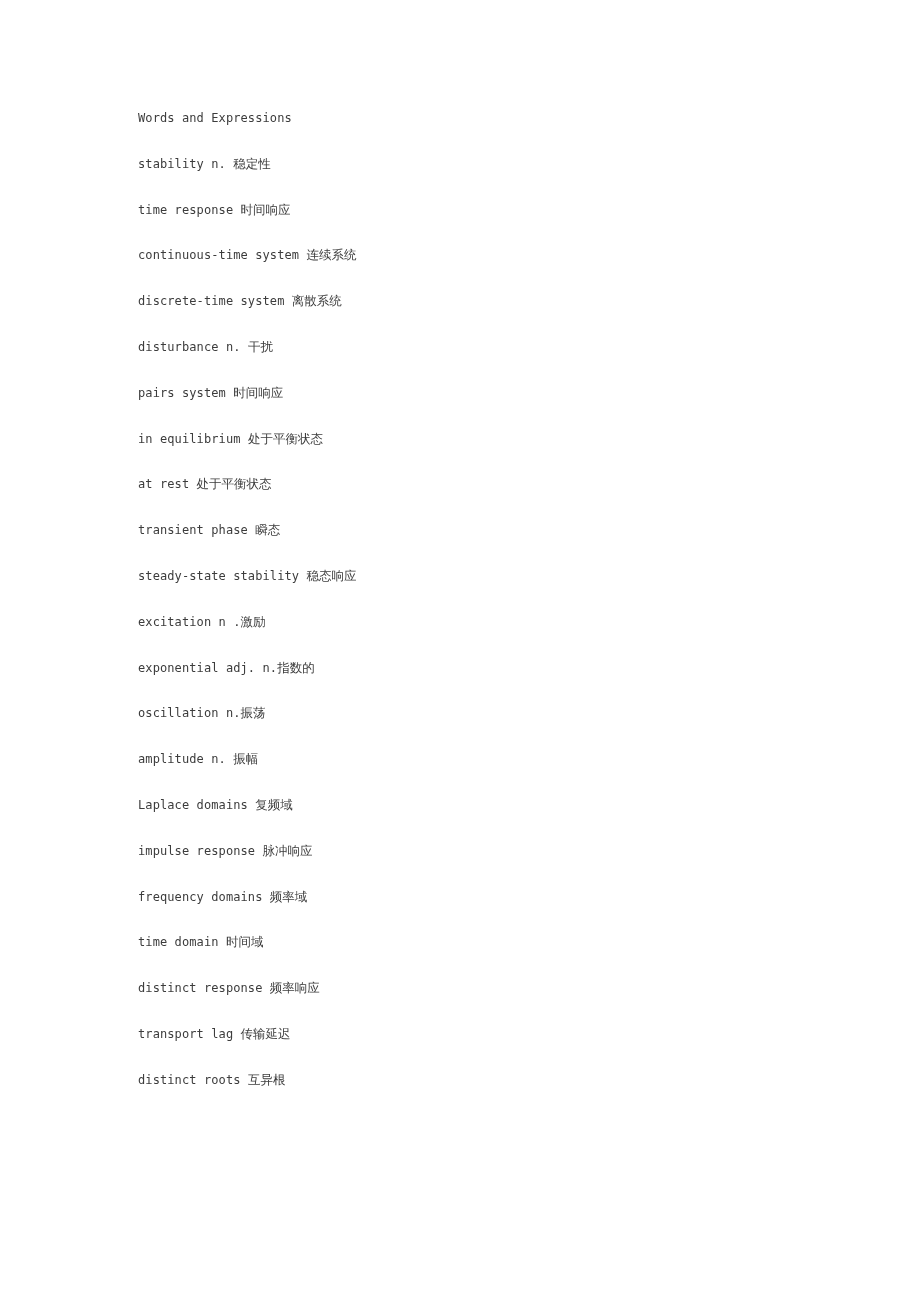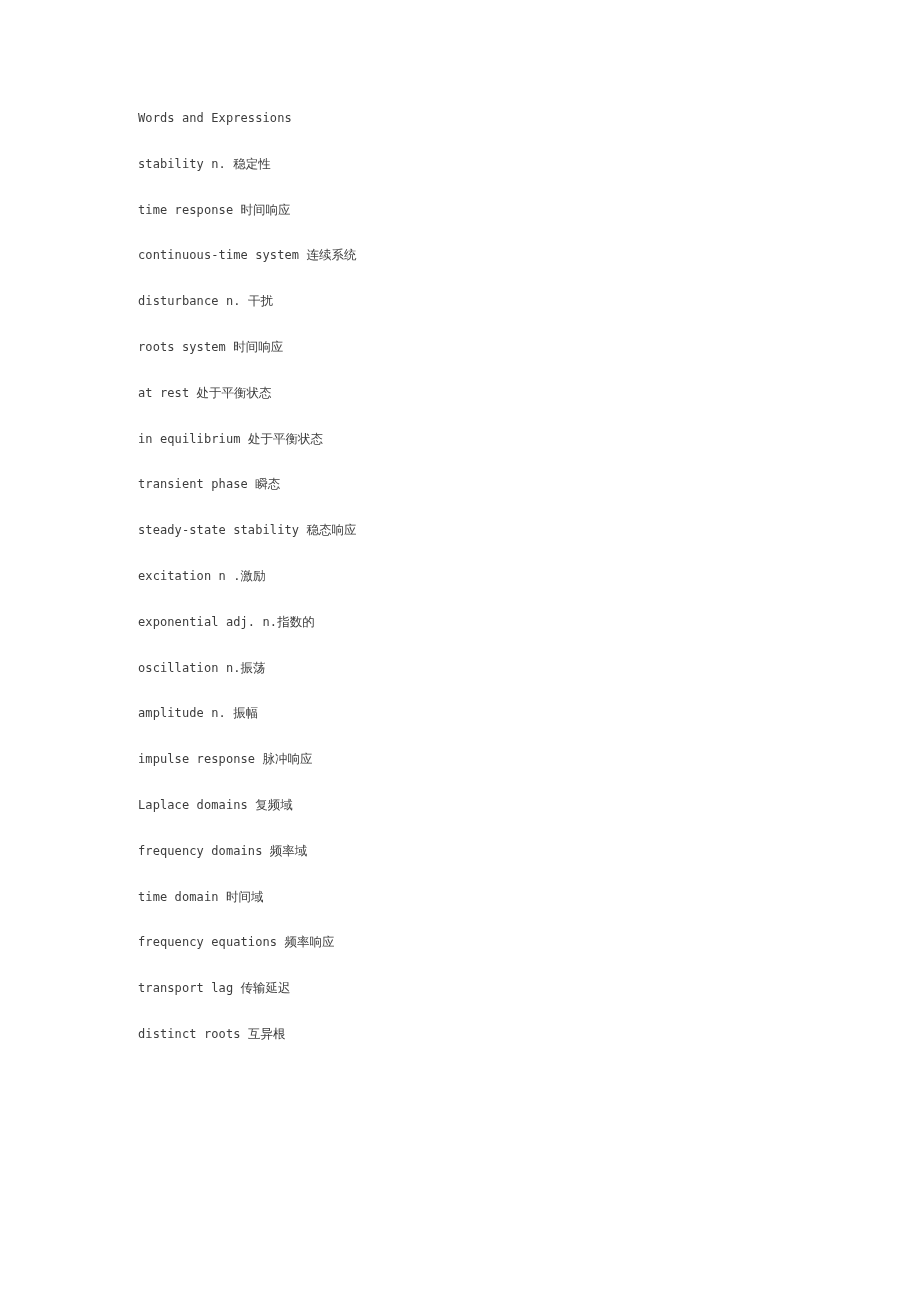--- a/index.html
+++ b/index.html
@@ -45,31 +45,32 @@
 </style>
 </head>
 <body>
 
 <div class="page">
   <div class="doc-body">
     <div class="entry"><span>Words and Expressions</span></div>
     <div class="entry"><span>stability n. </span><span class="zh">稳定性</span></div>
     <div class="entry"><span>time response </span><span class="zh">时间响应</span></div>
     <div class="entry"><span>continuous-time system </span><span class="zh">连续系统</span></div>
+    <div class="entry"><span>discrete-time system </span><span class="zh">离散系统</span></div>
     <div class="entry"><span>disturbance n. </span><span class="zh">干扰</span></div>
-    <div class="entry"><span>roots system </span><span class="zh">时间响应</span></div>
+    <div class="entry"><span>pairs system </span><span class="zh">时间响应</span></div>
+    <div class="entry"><span>in equilibrium </span><span class="zh">处于平衡状态</span></div>
     <div class="entry"><span>at rest </span><span class="zh">处于平衡状态</span></div>
-    <div class="entry"><span>in equilibrium </span><span class="zh">处于平衡状态</span></div>
     <div class="entry"><span>transient phase </span><span class="zh">瞬态</span></div>
     <div class="entry"><span>steady-state stability </span><span class="zh">稳态响应</span></div>
     <div class="entry"><span>excitation n .</span><span class="zh">激励</span></div>
     <div class="entry"><span>exponential adj. n.</span><span class="zh">指数的</span></div>
     <div class="entry"><span>oscillation n.</span><span class="zh">振荡</span></div>
     <div class="entry"><span>amplitude n. </span><span class="zh">振幅</span></div>
+    <div class="entry"><span>Laplace domains </span><span class="zh">复频域</span></div>
     <div class="entry"><span>impulse response </span><span class="zh">脉冲响应</span></div>
-    <div class="entry"><span>Laplace domains </span><span class="zh">复频域</span></div>
     <div class="entry"><span>frequency domains </span><span class="zh">频率域</span></div>
     <div class="entry"><span>time domain </span><span class="zh">时间域</span></div>
-    <div class="entry"><span>frequency equations </span><span class="zh">频率响应</span></div>
+    <div class="entry"><span>distinct response </span><span class="zh">频率响应</span></div>
     <div class="entry"><span>transport lag </span><span class="zh">传输延迟</span></div>
     <div class="entry"><span>distinct roots </span><span class="zh">互异根</span></div>
   </div>
 </div>
 
 </body></html>

